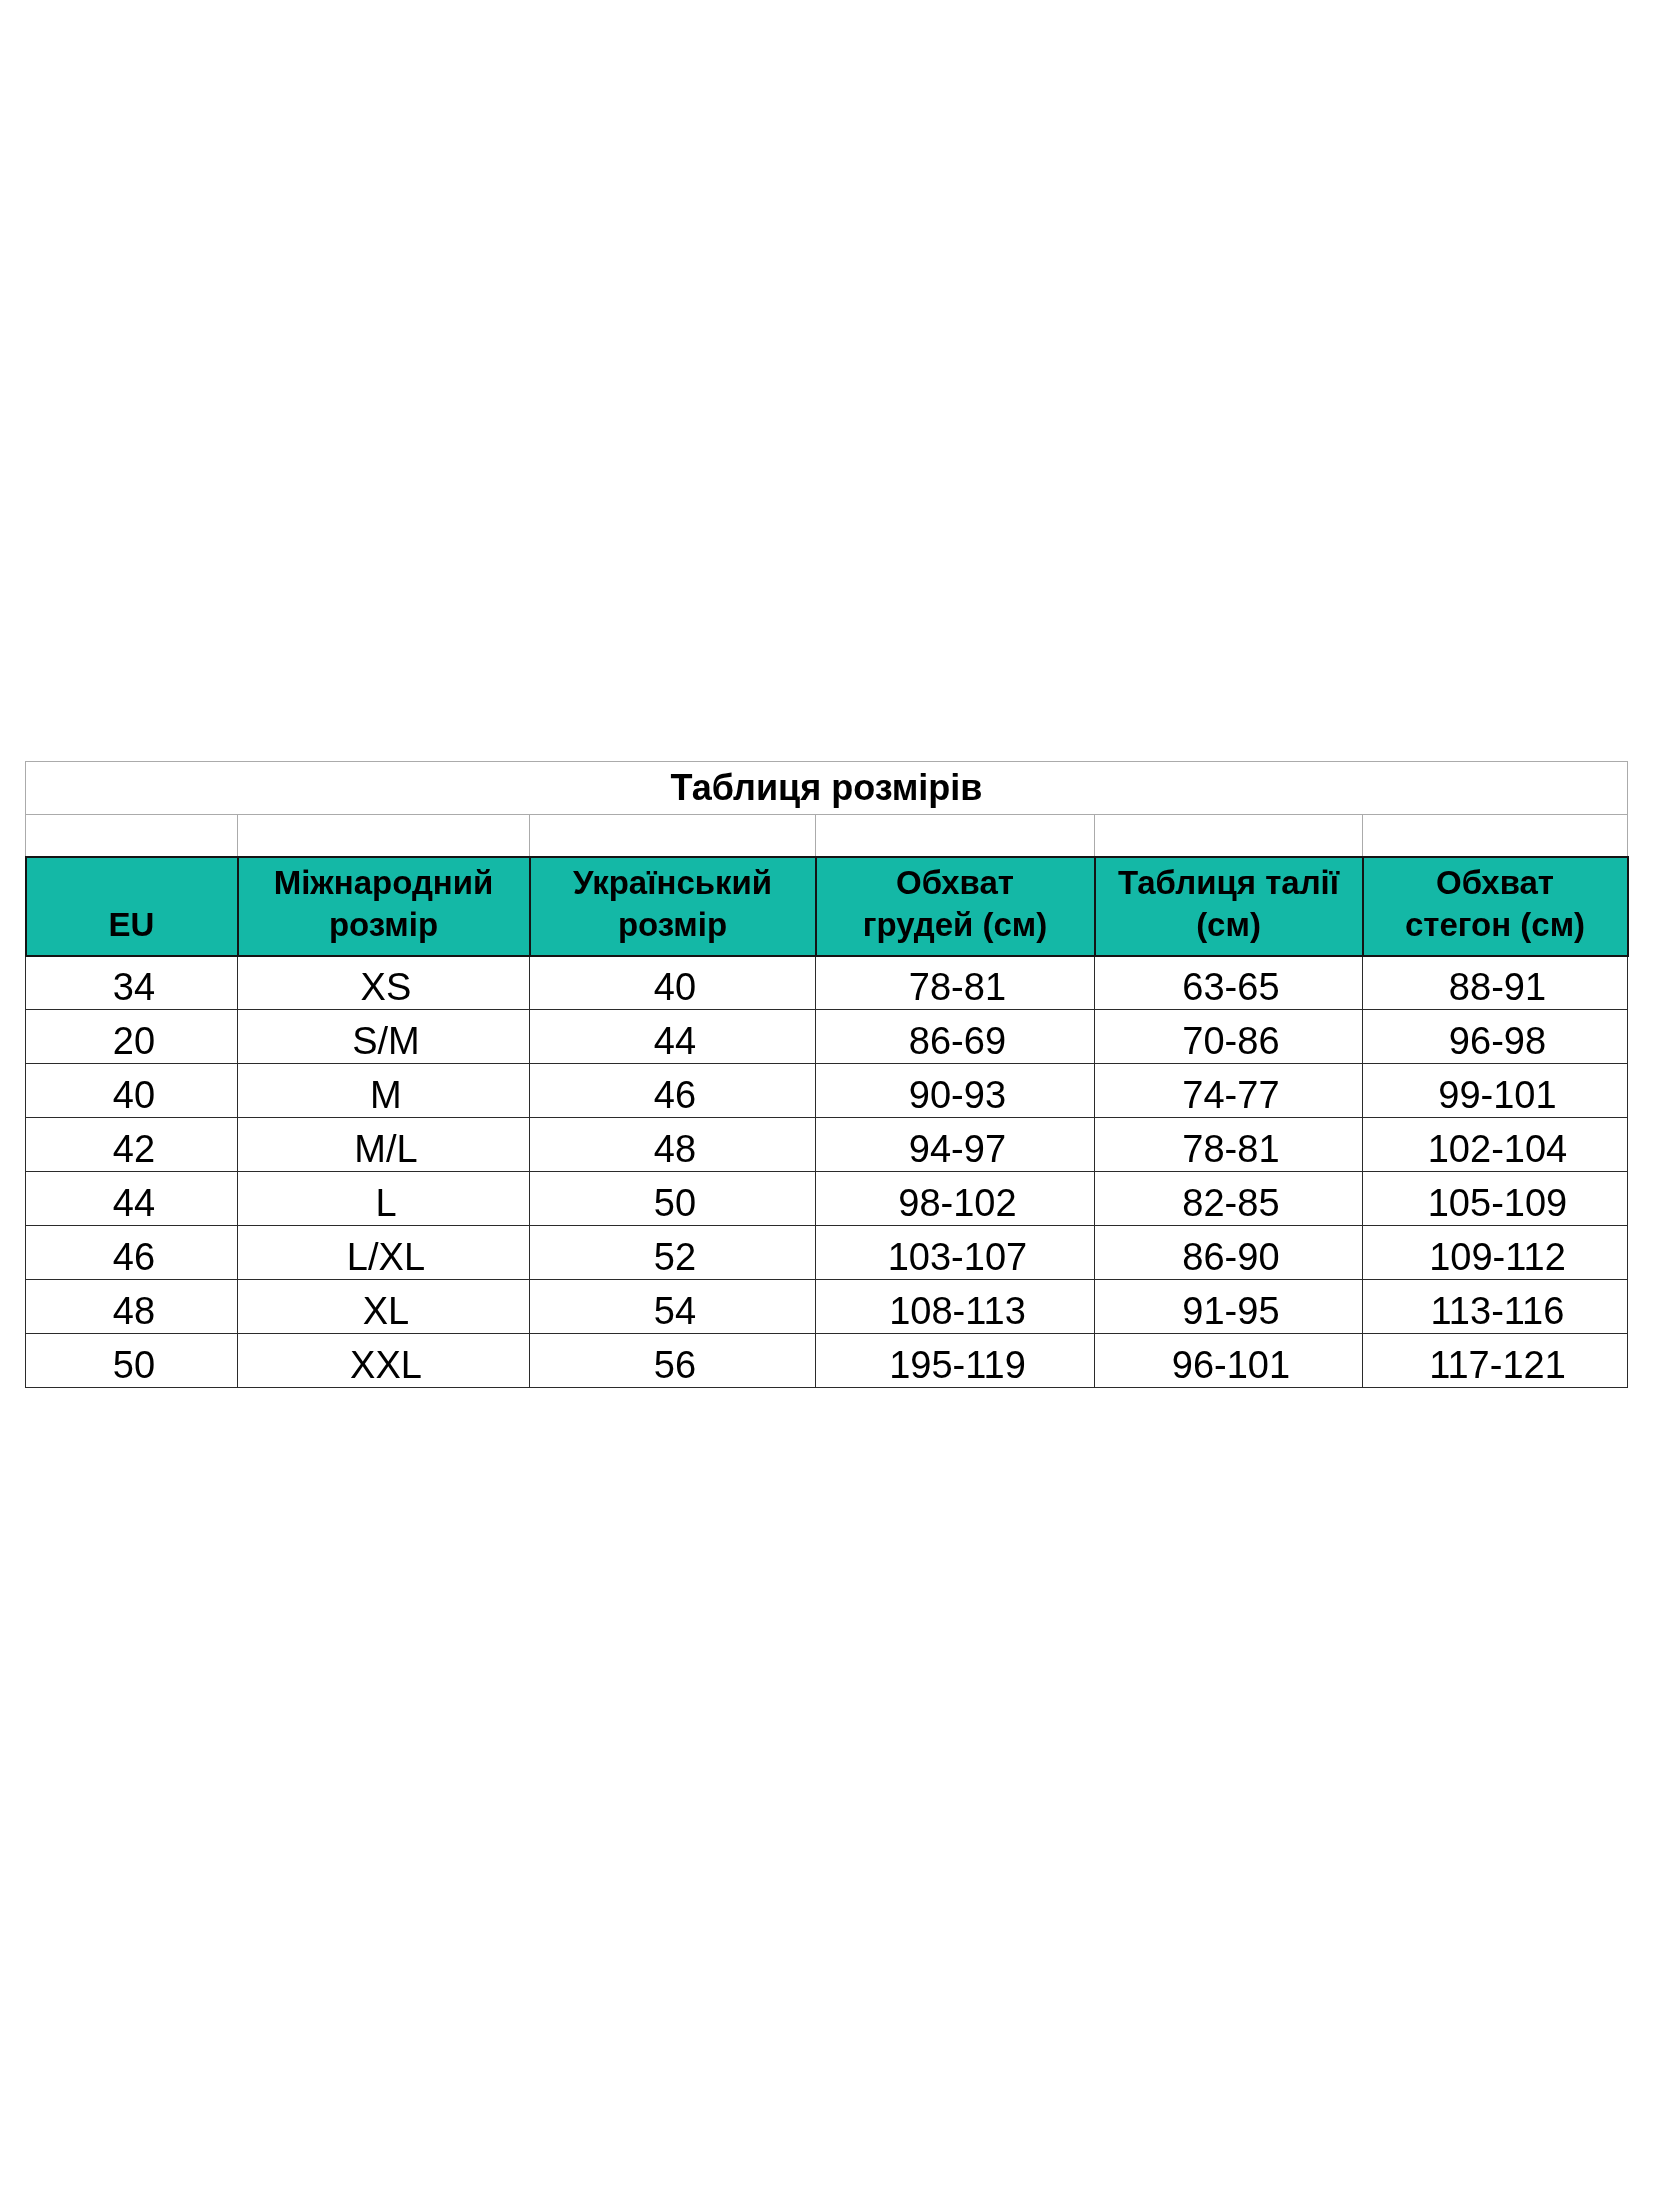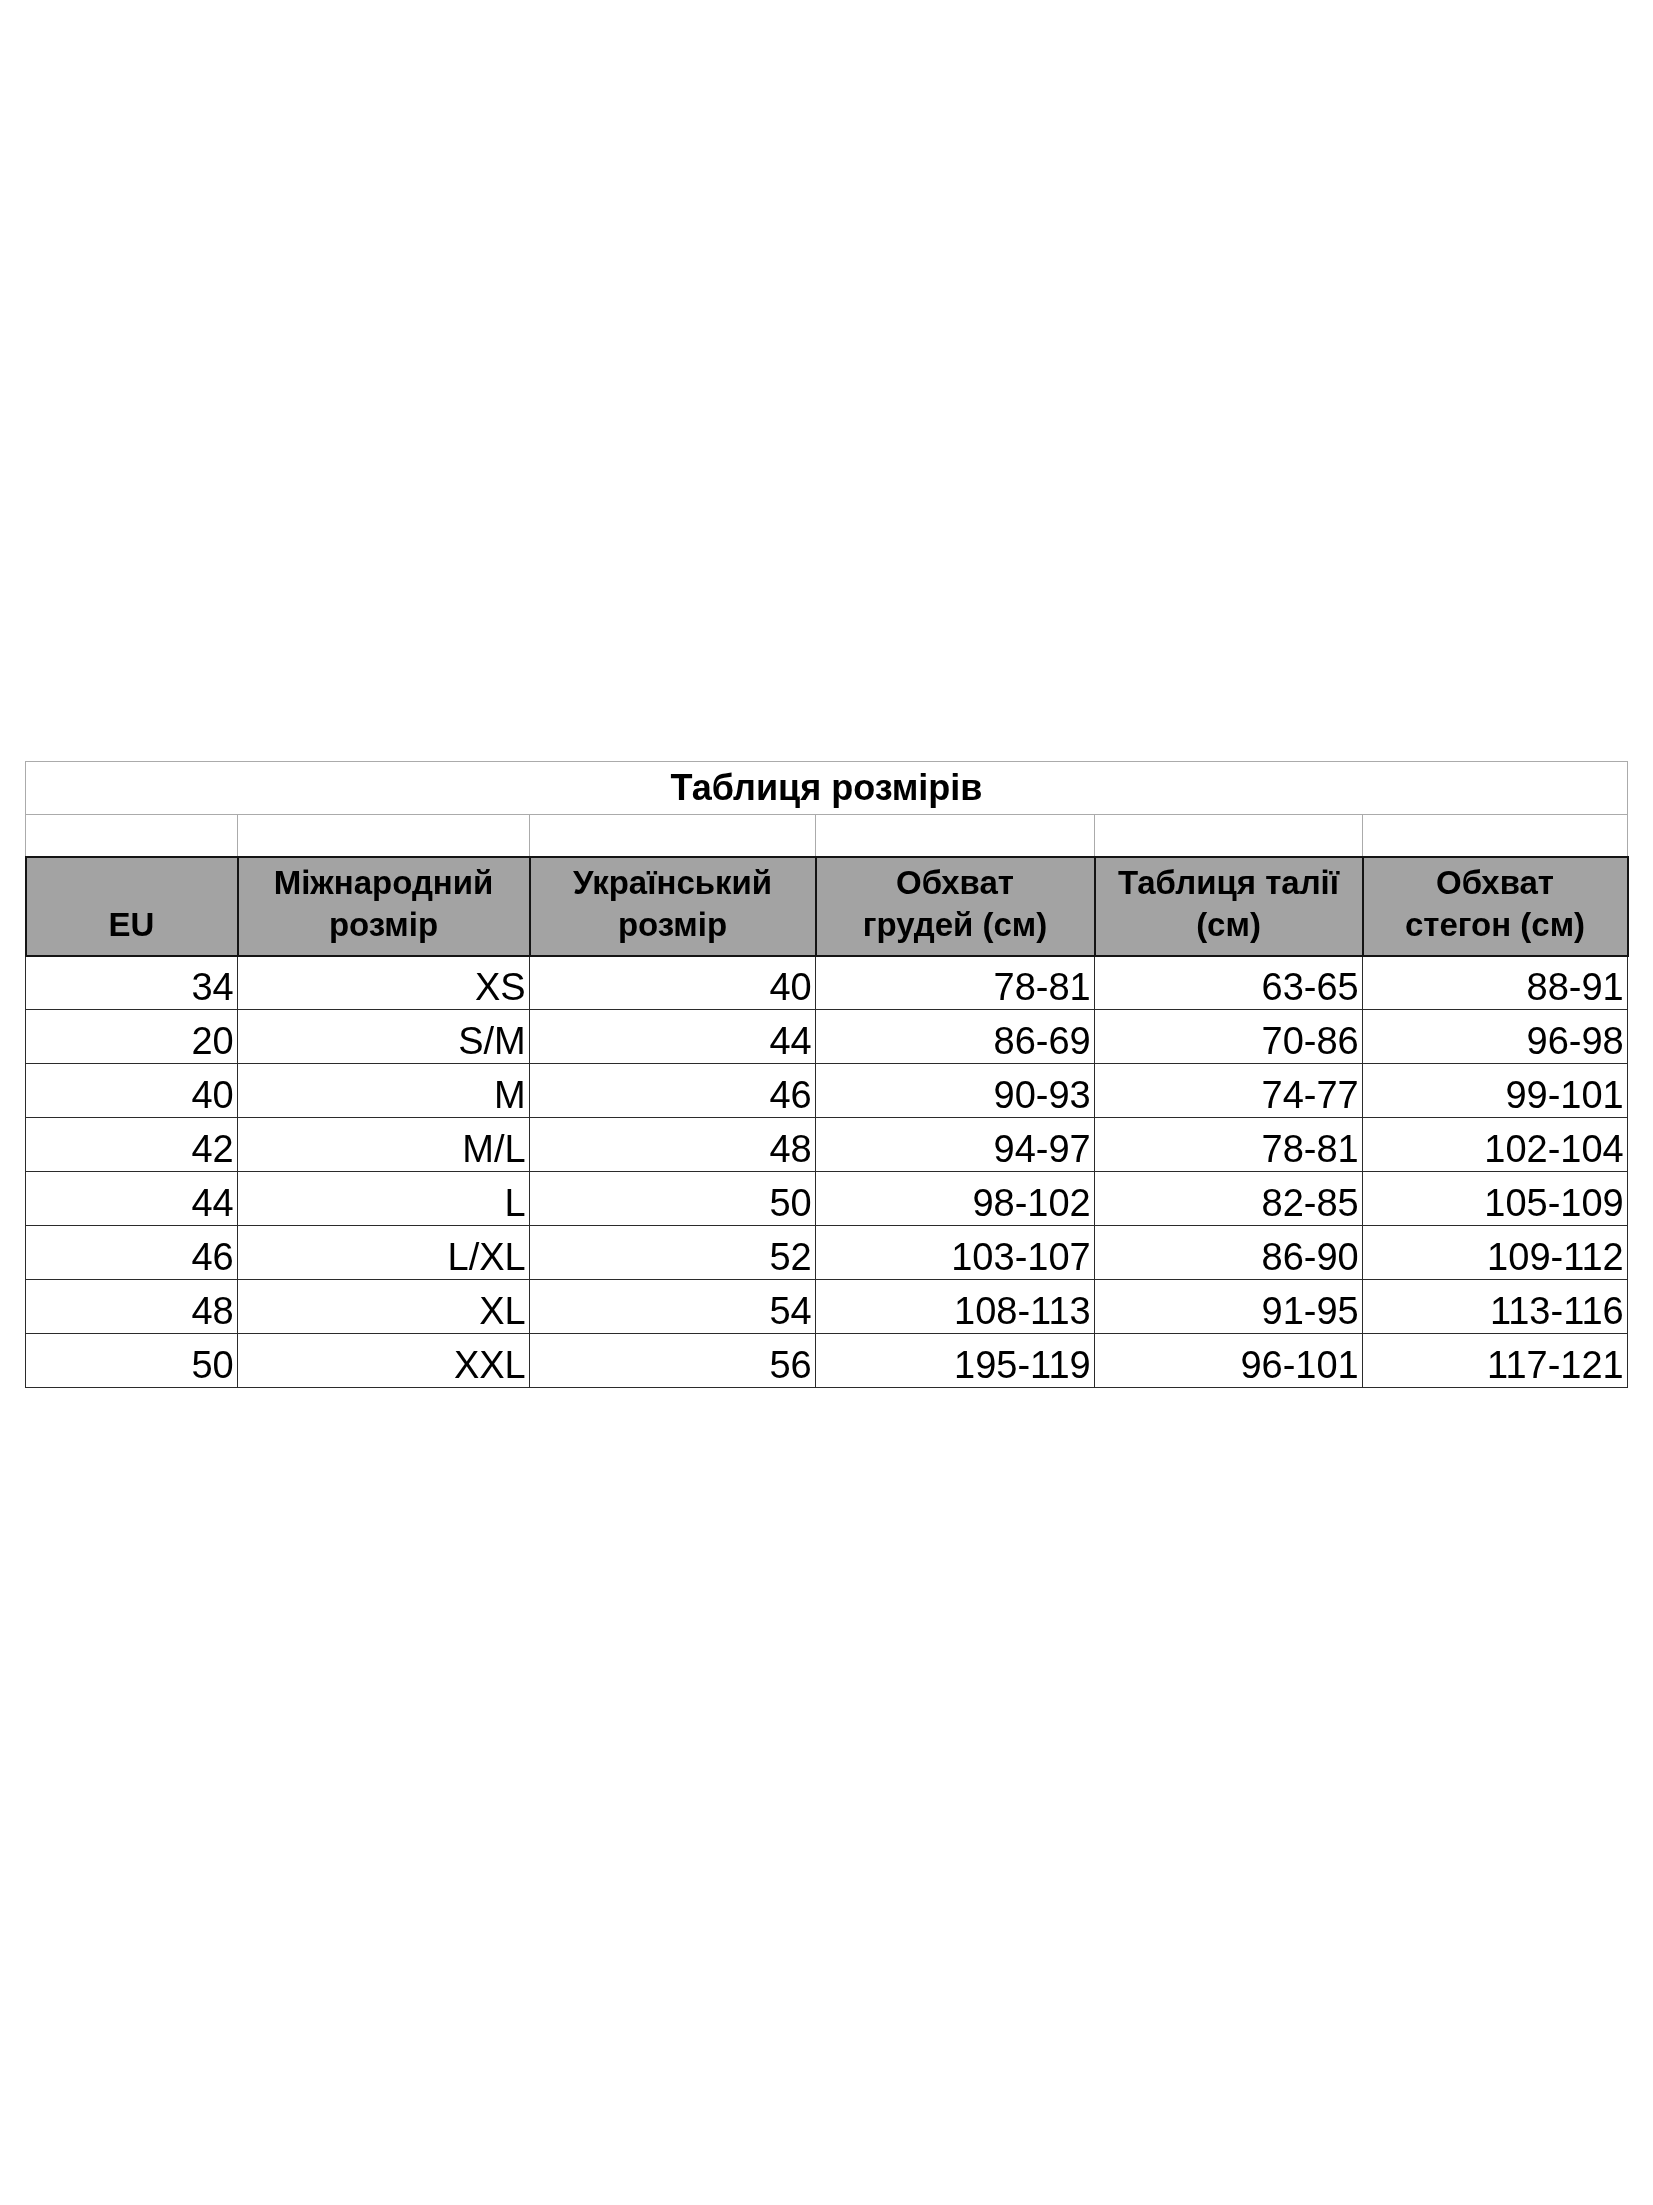--- a/index.html
+++ b/index.html
@@ -38,36 +38,36 @@
   }
   
   tr.spacer-row td {
     height: 42px;
     border: 0.8px solid #ababab;
   }
   
   tr.header-row th {
     height: 99px;
     border: 2.5px solid #141414;
-    background: #a3a3a3;
+    background: #14b8a6;
     font-weight: bold;
     font-size: 33px;
     line-height: 42px;
     text-align: center;
     vertical-align: bottom;
     padding: 0 4.9px 8.2px 4.9px;
   }
   
   tr.data-row td {
     height: 54px;
     border: 1.6px solid #2b2b2b;
     font-size: 38px;
     line-height: 42px;
     font-weight: normal;
-    text-align: right;
+    text-align: center;
     vertical-align: bottom;
     padding: 0 3.3px 0.8px 8.2px;
   }
 </style>
 </head>
 <body>
 
 <table class="size-table">
   <colgroup>
     <col style="width:212px">

